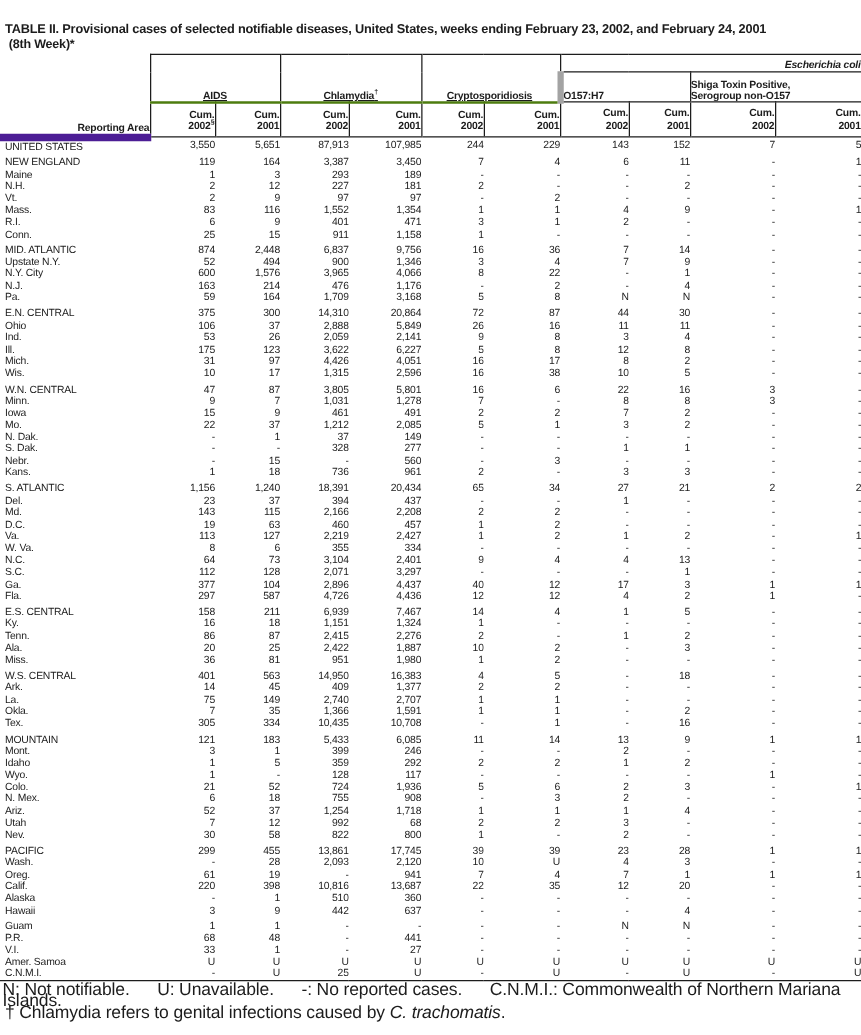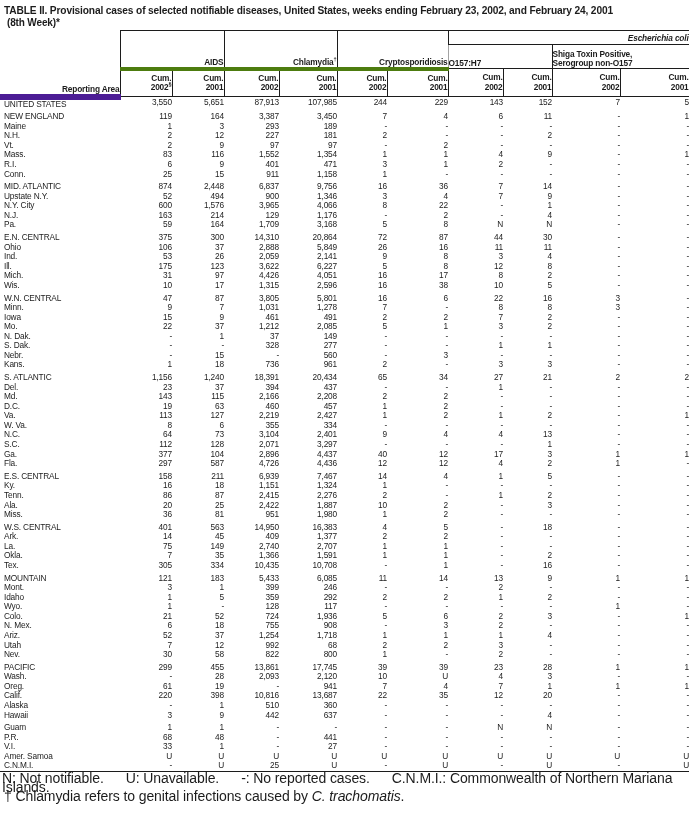--- a/index.html
+++ b/index.html
@@ -4,21 +4,21 @@
 <style>
   html,body{margin:0;padding:0;background:#ffffff;}
   .page{
     position:relative;
     width:689px;height:828px;
     background:#ffffff;
     color:#1c1c1c;
     font-family:"Liberation Sans", sans-serif;
     overflow:hidden;
   }
-  .title-block{padding:5px 4px 0 4px;}
+  .title-block{padding:18px 4px 0 4px;}
   .title-line1{
     font-size:10.2px;font-weight:bold;line-height:11.5px;letter-spacing:-0.15px;
     white-space:nowrap;
   }
   .title-line2{
     font-size:10px;font-weight:bold;line-height:11.5px;letter-spacing:-0.15px;
     padding-left:3px;
   }
   table.main{
     width:689px;
@@ -39,42 +39,43 @@
   tr.hr1{height:14px;}
   tr.hr2{height:24px;}
   tr.hr3{height:28px;}
   th.ra{
     text-align:right;vertical-align:bottom;
     padding-left:4px;padding-bottom:2px;
     border-bottom:6px solid #4c1d95;
     font-size:8.4px;
   }
   th.g{
-    vertical-align:bottom;text-align:right;
+    vertical-align:bottom;text-align:center;
     padding-bottom:2px;
     border-top:1px solid #1c1c1c;
     border-left:1px solid #1c1c1c;
-    border-bottom:4px solid #4d7c0f;
+    border-bottom:2px solid #4d7c0f;
     font-size:8.4px;
+    text-decoration:underline;
   }
   th.ecoli{
     vertical-align:middle;text-align:right;
     border-top:1px solid #1c1c1c;
     border-left:1px solid #1c1c1c;
     border-right:1px solid #1c1c1c;
     border-bottom:1px solid #1c1c1c;
     font-size:8.4px;
   }
   th.sg{
     vertical-align:bottom;text-align:left;
     padding-bottom:2px;
     border-bottom:1px solid #1c1c1c;
     font-size:8.4px;line-height:9px;
   }
-  th.o157{border-left:1px solid #a3a3a3;}
+  th.o157{border-left:5px solid #a3a3a3;}
   th.shiga{border-left:1px solid #1c1c1c;border-right:1px solid #1c1c1c;}
   th.cum{
     vertical-align:middle;text-align:right;
     border-left:1px solid #1c1c1c;
     border-bottom:1px solid #1c1c1c;
     font-size:8.4px;line-height:9.2px;
   }
   th.cum:last-child{border-right:1px solid #1c1c1c;}
   sup{font-size:5.6px;vertical-align:super;line-height:0;}
   
@@ -331,21 +332,21 @@
           <td class="num c5">22</td>
           <td class="num c6">-</td>
           <td class="num c7">1</td>
           <td class="num c8">-</td>
           <td class="num c9">-</td>
         </tr>
         <tr>
           <td class="area">N.J.</td>
           <td class="num c0">163</td>
           <td class="num c1">214</td>
-          <td class="num c2">129</td>
+          <td class="num c2">476</td>
           <td class="num c3">1,176</td>
           <td class="num c4">-</td>
           <td class="num c5">2</td>
           <td class="num c6">-</td>
           <td class="num c7">4</td>
           <td class="num c8">-</td>
           <td class="num c9">-</td>
         </tr>
         <tr>
           <td class="area">Pa.</td>

